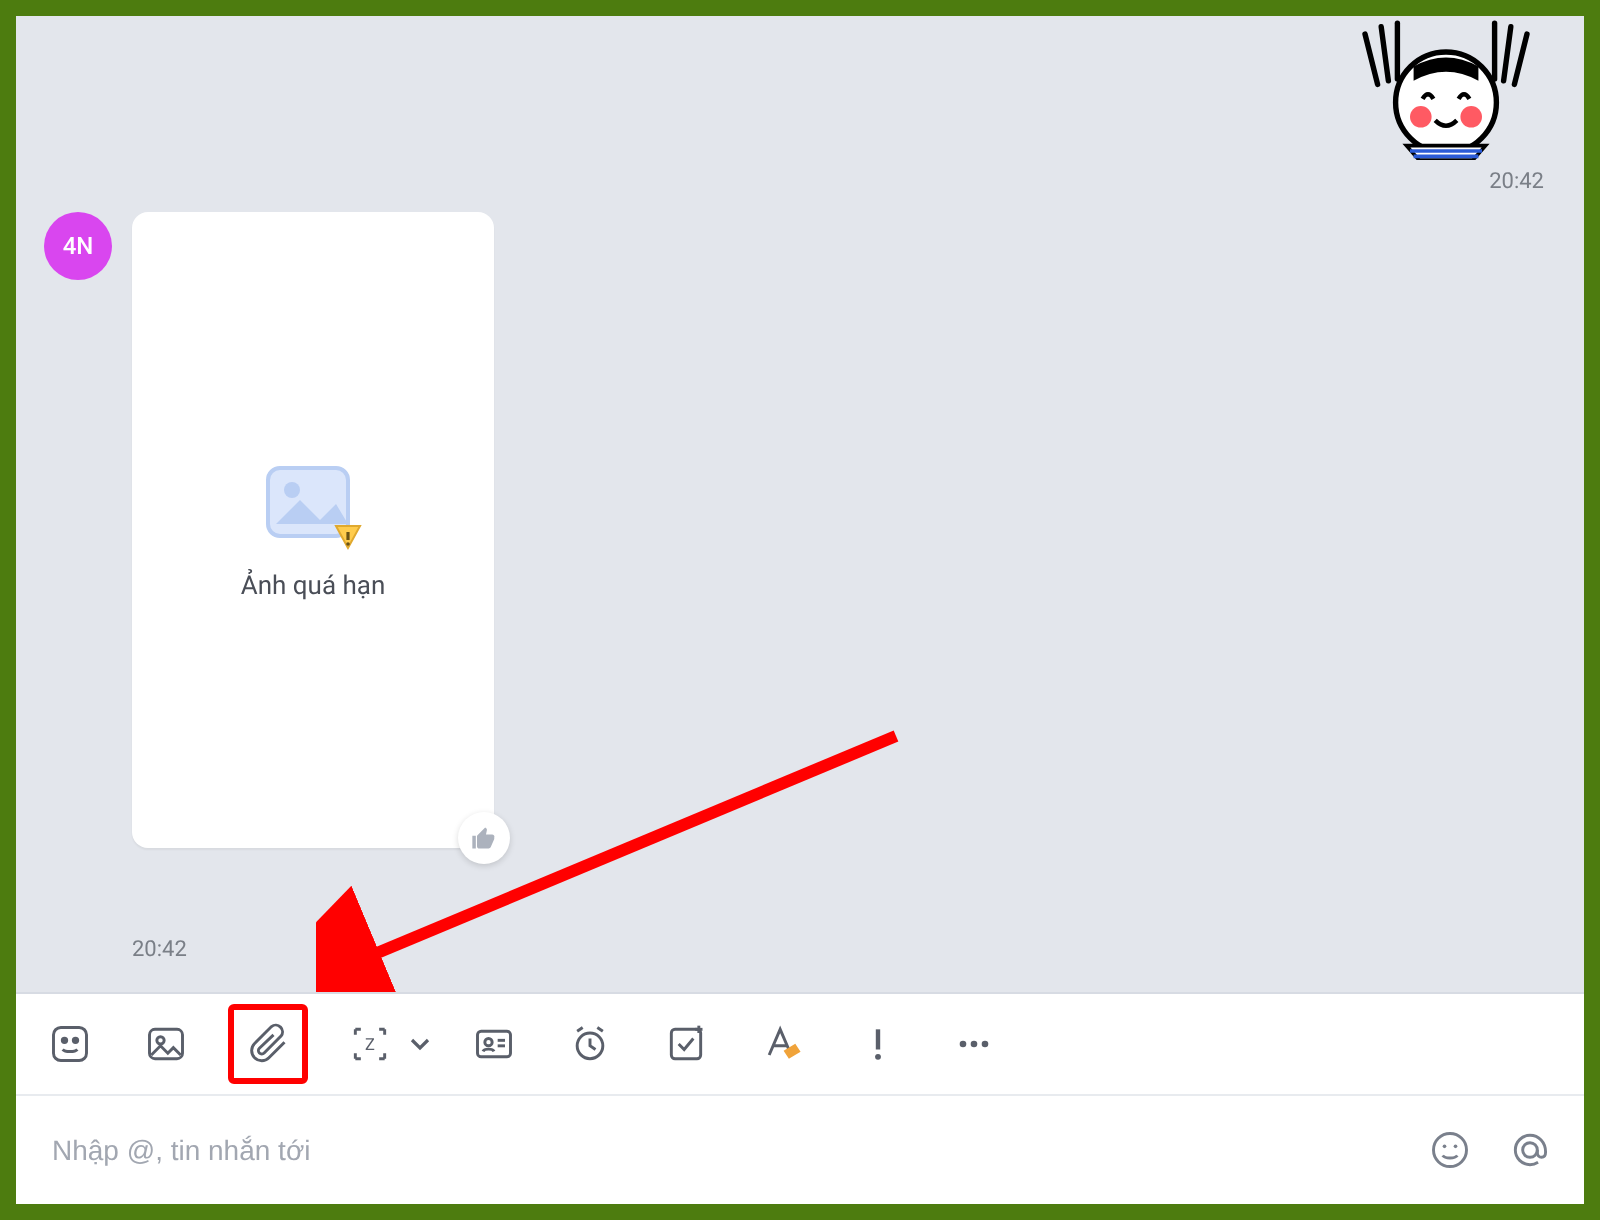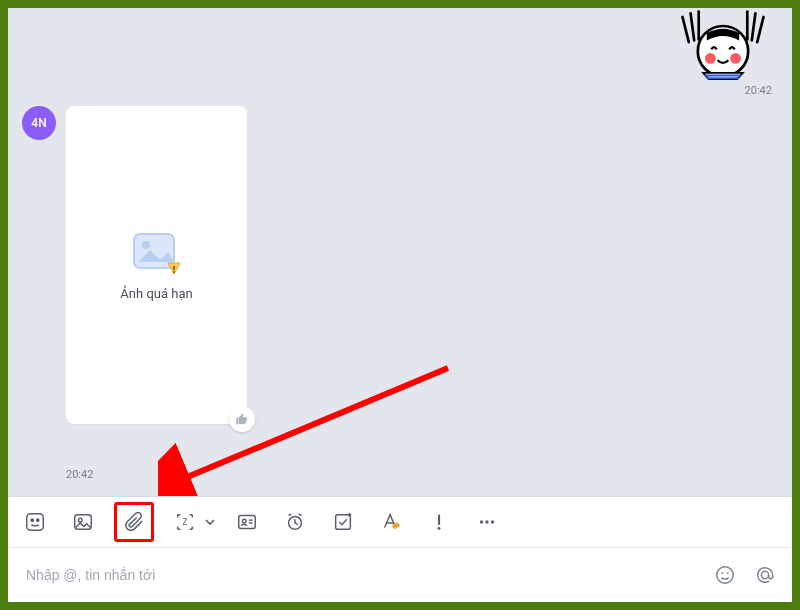--- a/index.html
+++ b/index.html
@@ -4,21 +4,21 @@
 <style>
   html,body{margin:0;padding:0;font-family:-apple-system,BlinkMacSystemFont,"Segoe UI",Roboto,Arial,sans-serif;}
   .app{width:800px;height:610px;border:8px solid #4d7c0f;box-sizing:border-box;display:flex;flex-direction:column;background:#fff;overflow:hidden;position:relative;}
   .chat-area{flex:1;background:#e3e6ec;position:relative;overflow:hidden;}
   
   .sticker-msg{position:absolute;top:0;right:14px;display:flex;flex-direction:column;align-items:flex-end;}
   .sticker-box{width:110px;height:72px;display:flex;align-items:flex-end;justify-content:center;}
   .sticker-time{font-size:11px;color:#7a7f87;margin-top:4px;margin-right:6px;}
   
   .in-msg{position:absolute;top:98px;left:14px;display:flex;align-items:flex-start;gap:10px;}
-  .avatar{width:34px;height:34px;border-radius:50%;background:#8b5cf6;color:#fff;font-size:12px;font-weight:500;display:flex;align-items:center;justify-content:center;}
+  .avatar{width:34px;height:34px;border-radius:50%;background:#d946ef;color:#fff;font-size:12px;font-weight:500;display:flex;align-items:center;justify-content:center;}
   .bubble{width:181px;height:318px;background:#fff;border-radius:8px;display:flex;flex-direction:column;align-items:center;justify-content:center;position:relative;box-shadow:0 1px 1px rgba(0,0,0,0.05);}
   .bubble .ph-text{font-size:13px;color:#4a4e57;margin-top:10px;}
   .like-badge{position:absolute;right:-8px;bottom:-8px;width:26px;height:26px;border-radius:50%;background:#fff;box-shadow:0 1px 3px rgba(0,0,0,0.15);display:flex;align-items:center;justify-content:center;}
   .in-time{position:absolute;left:58px;top:460px;font-size:11px;color:#7a7f87;}
   
   .toolbar{height:50px;border-top:1px solid #d7dbe3;background:#fff;display:flex;align-items:center;padding:0 10px;gap:14px;}
   .tool{width:34px;height:34px;display:flex;align-items:center;justify-content:center;color:#5a5f6a;border-radius:4px;cursor:pointer;position:relative;}
   .tool svg{width:22px;height:22px;stroke:#5a5f6a;fill:none;stroke-width:1.6;}
   .tool.highlight{border:3px solid #ff0000;border-radius:3px;}
   .tool-group{display:flex;align-items:center;gap:2px;}

